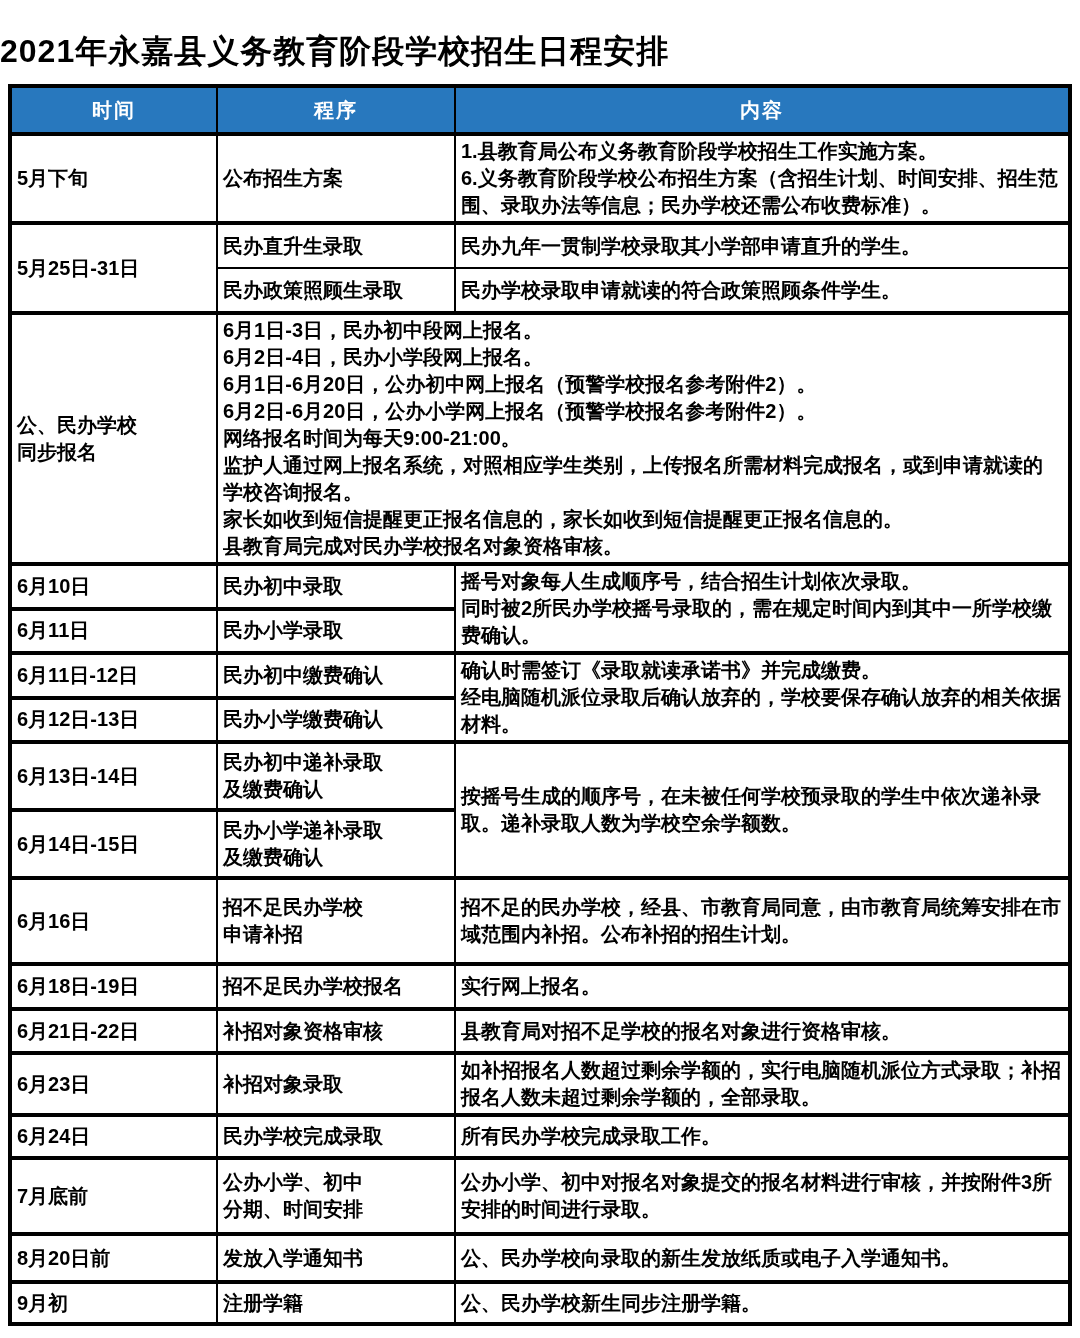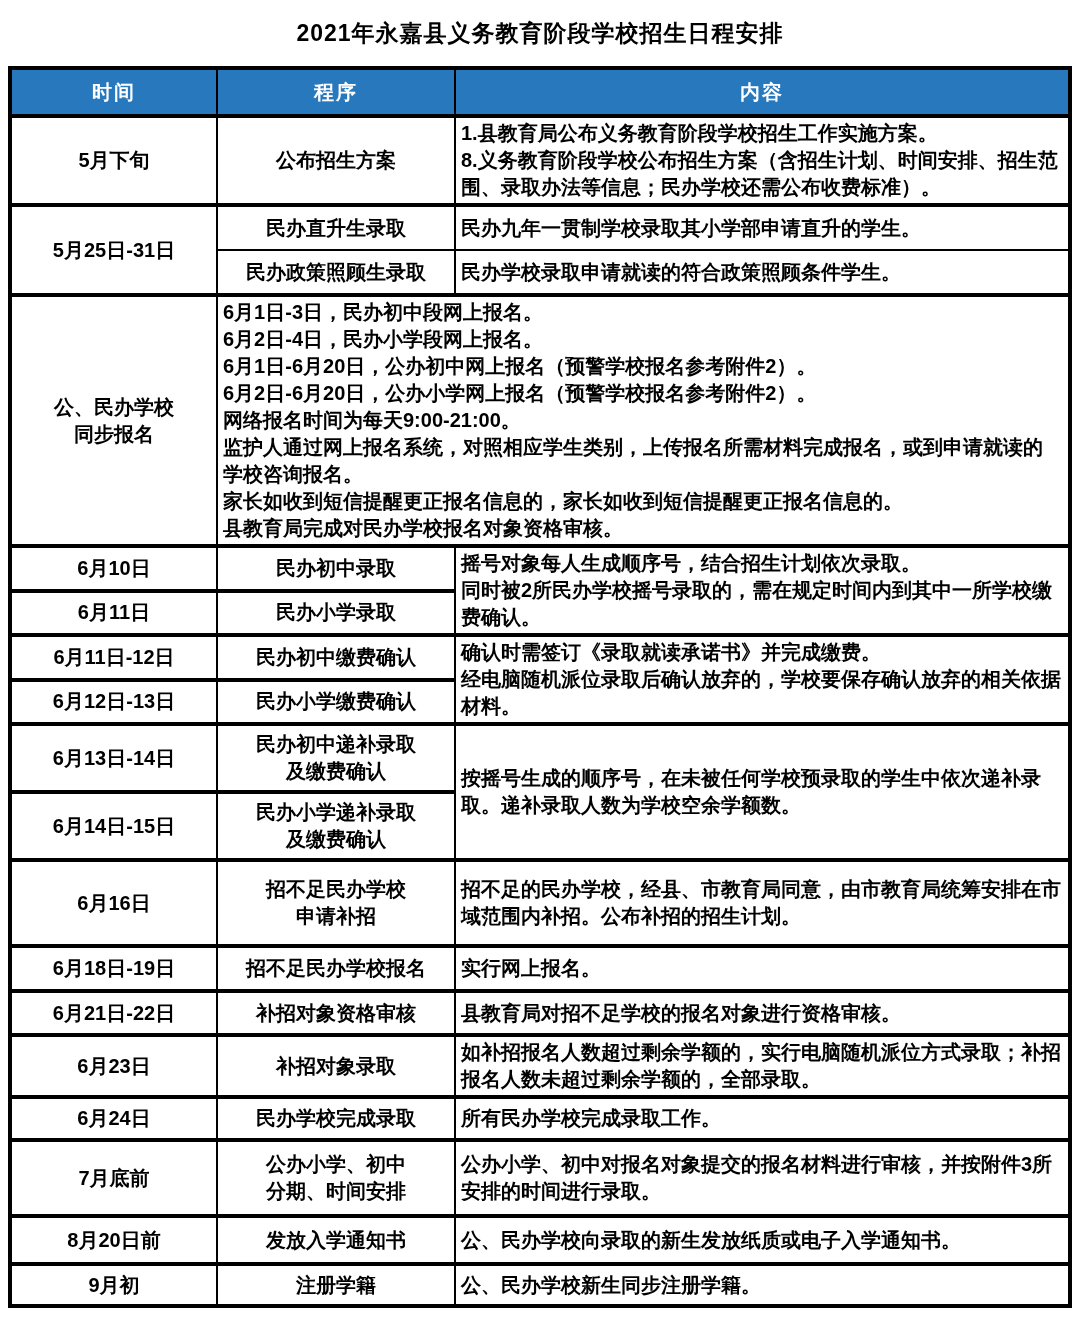--- a/index.html
+++ b/index.html
@@ -2,43 +2,43 @@
 <html><head>
 <meta charset="utf-8">
 <style>
   html,body{margin:0;padding:0;}
   body{
     width:1080px;height:1338px;background:#ffffff;color:#000;
     font-family:"Liberation Sans","DejaVu Sans",sans-serif;
     overflow:hidden;
   }
   .title{
-    text-align:center;font-size:23px;font-weight:700;letter-spacing:1px;
-    padding-top:16px;line-height:34px;
+    font-size:32px;font-weight:700;letter-spacing:1px;
+    padding-top:34px;line-height:34px;
   }
   table{
     border-collapse:collapse;table-layout:fixed;
     width:1060px;margin:16px auto 0 auto;
     border:4px solid #000;
   }
   col.c-time{width:207px}
   col.c-proc{width:238px}
   col.c-cont{width:615px}
   th,td{
     border:2px solid #000;
     font-size:20px;font-weight:600;
     vertical-align:middle;
     padding:2px 5px;
     overflow:hidden;
   }
   th{
     background:#2878BE;color:#ffffff;
     height:40px;font-weight:700;text-align:center;letter-spacing:2px;
   }
-  td.c{text-align:center;line-height:27px;}
+  td.c{line-height:27px;}
   td.l{text-align:left;line-height:27px;padding-right:6px;}
   tr.tk > td{border-top-width:4px;}
   .hA{height:84px}.hB{height:45px}.hC{height:232px}.hD{height:43px}
   .hE{height:68px}.hF{height:86px}.hG{height:44px}.hH{height:60px}
   .hI{height:76px}.hJ{height:48px}.hK{height:42px}
 </style>
 </head>
 <body>
 
 <div class="title">2021年永嘉县义务教育阶段学校招生日程安排</div>
@@ -55,21 +55,21 @@
     <th>时间</th>
     <th>程序</th>
     <th>内容</th>
   </tr>
 
   <tr class="tk hA">
     <td class="c">5月下旬</td>
     <td class="c">公布招生方案</td>
     <td class="l">
       <div>1.县教育局公布义务教育阶段学校招生工作实施方案。</div>
-      <div>8.义务教育阶段学校公布招生方案（含招生计划、时间安排、招生范围、录取办法等信息；民办学校还需公布收费标准）。</div>
+      <div>6.义务教育阶段学校公布招生方案（含招生计划、时间安排、招生范围、录取办法等信息；民办学校还需公布收费标准）。</div>
     </td>
   </tr>
 
   <tr class="tk hB">
     <td class="c" rowspan="2">5月25日-31日</td>
     <td class="c">民办直升生录取</td>
     <td class="l">民办九年一贯制学校录取其小学部申请直升的学生。</td>
   </tr>
   <tr class="hB">
     <td class="c">民办政策照顾生录取</td>

